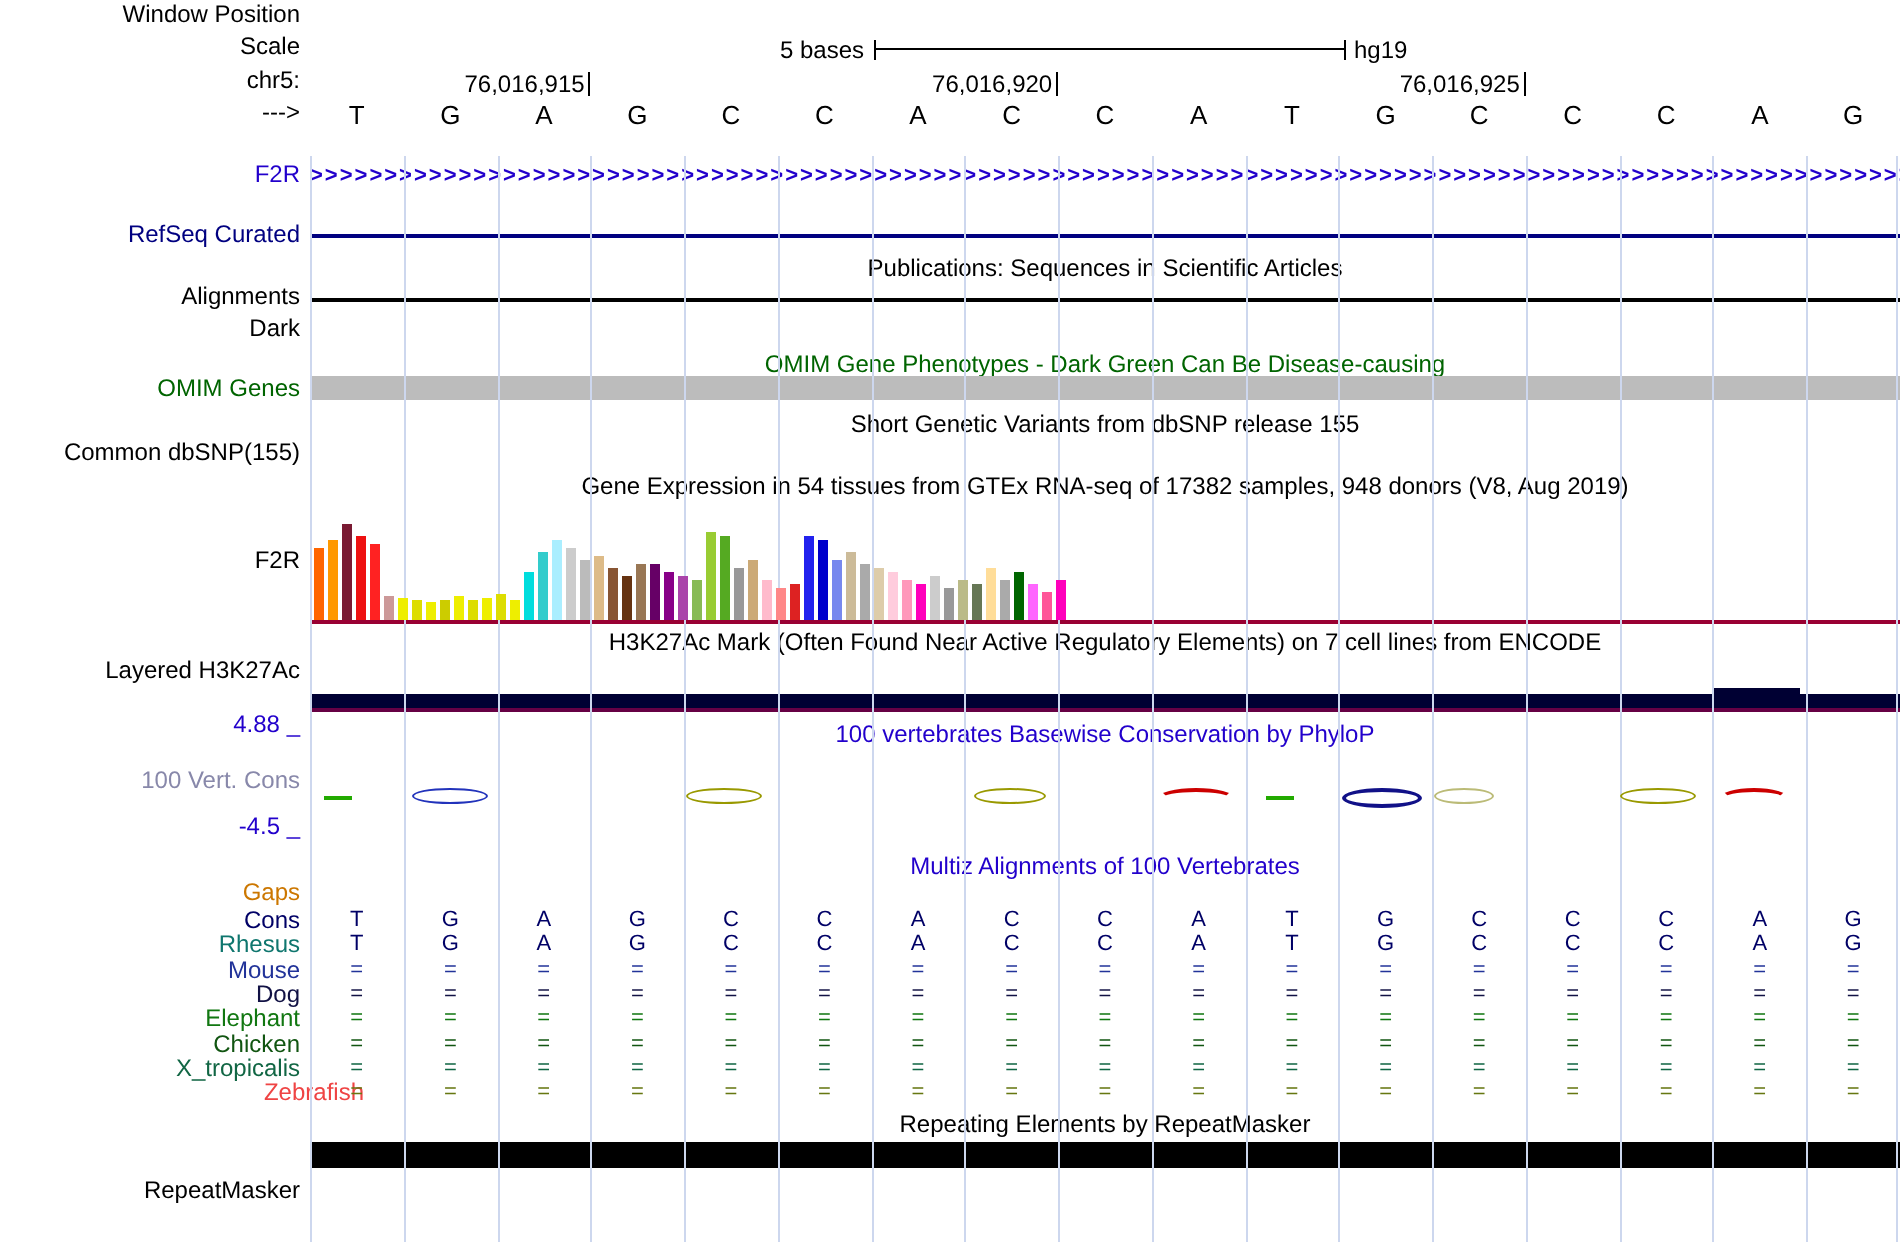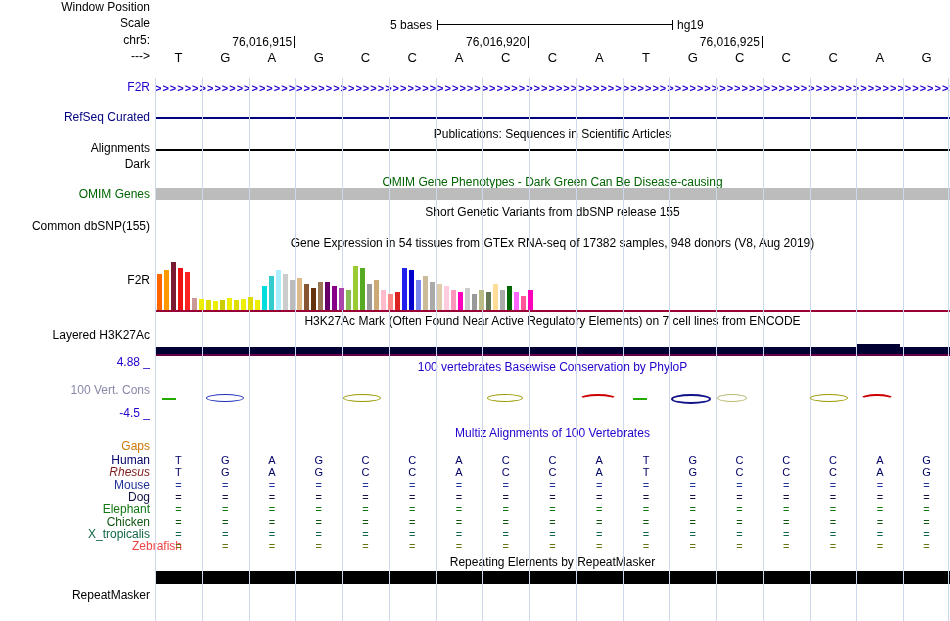--- a/index.html
+++ b/index.html
@@ -87,22 +87,22 @@
   <div class="hline" id="h3k-under"></div>
   <div id="h3k-bump"></div>
 
   <div class="title c-blue" style="top:361px">100 vertebrates Basewise Conservation by PhyloP</div>
   <div class="lbl c-blue" style="top:356px">4.88 _</div>
   <div class="lbl c-grayblue" style="top:384px">100 Vert. Cons</div>
   <div class="lbl c-blue" style="top:407px">-4.5 _</div>
 
   <div class="title c-blue" style="top:427px">Multiz Alignments of 100 Vertebrates</div>
   <div class="lbl c-orange" style="top:440px">Gaps</div>
-  <div class="species-label" style="top: 454px; color: rgb(0, 0, 102);">Human</div>
-  <div class="species-label" style="top: 466px; color: #7f1d1d; font-style: italic;">Rhesus</div>
+  <div class="species-label" style="top: 454px; color: rgb(0, 0, 102);">Cons</div>
+  <div class="species-label" style="top: 466px; color: #0f766e;">Rhesus</div>
   <div class="species-label" style="top: 479px; color: rgb(34, 51, 153);">Mouse</div>
   <div class="species-label" style="top: 491px; color: rgb(17, 17, 68);">Dog</div>
   <div class="species-label" style="top: 503px; color: rgb(17, 119, 17);">Elephant</div>
   <div class="species-label" style="top: 516px; color: rgb(17, 85, 17);">Chicken</div>
   <div class="species-label" style="top: 528px; color: rgb(17, 102, 68);">X_tropicalis</div>
   <div class="species-label" style="top: 540px; color: #ef4444; padding-left: 32px;">Zebrafish</div>
 
   <div class="title" style="top:556px">Repeating Elements by RepeatMasker</div>
   <div class="hline" id="rmsk-bar"></div>
   <div class="lbl" style="top:589px">RepeatMasker</div>

